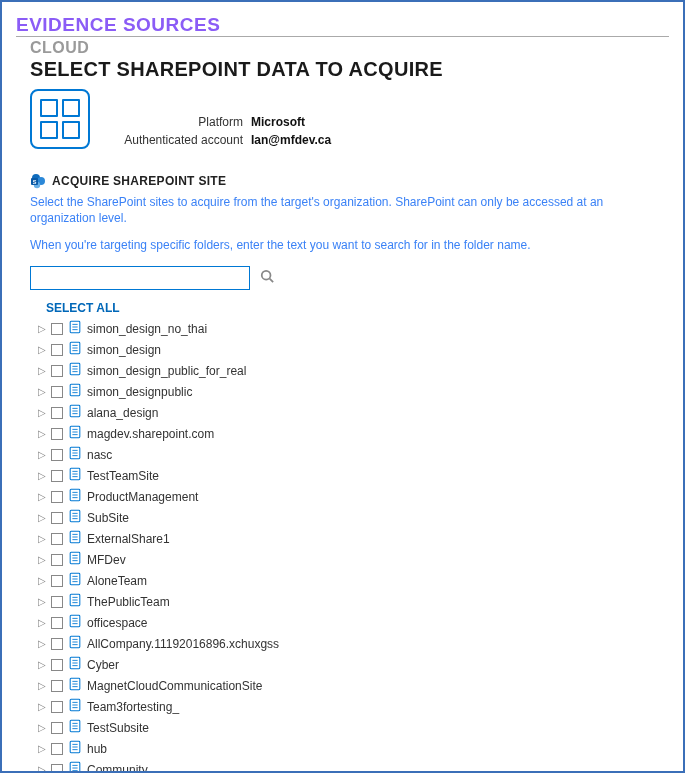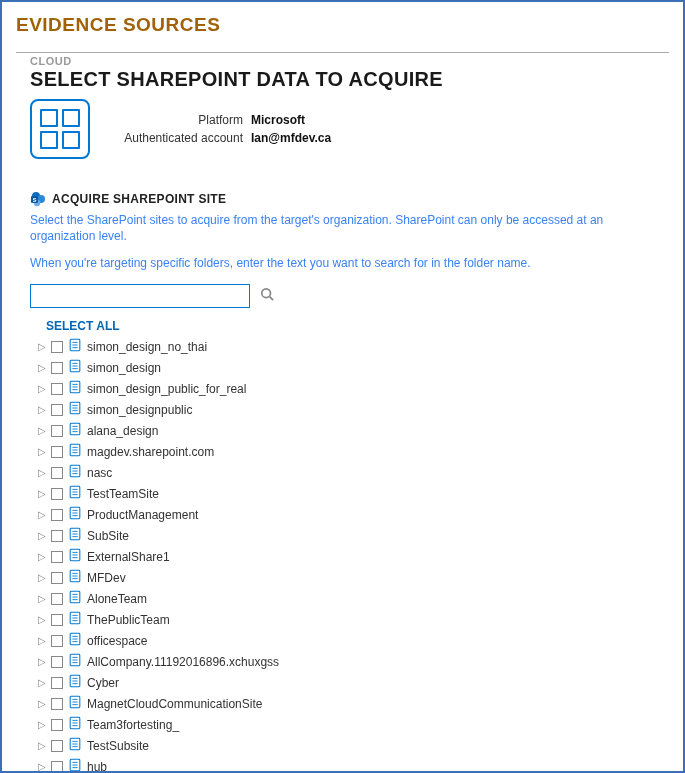--- a/index.html
+++ b/index.html
@@ -10,49 +10,49 @@
       height: 773px;
       border: 2px solid #3b6fb8;
       padding: 12px 14px;
       font-size: 13px;
       color: #222;
     }
     .page-title {
       font-size: 19px;
       font-weight: 700;
       letter-spacing: 0.5px;
-      color: #a16207;
-      margin-bottom: 16px;
+      color: #8b5cf6;
+      margin-bottom: 0;
     }
     .rule {
       border: none;
       border-top: 1px solid #aaa;
       margin-bottom: 2px;
     }
     .cloud-label {
-      font-size: 11px;
+      font-size: 16px;
       font-weight: 700;
       color: #9a9a9a;
       letter-spacing: 0.5px;
       margin-left: 14px;
       margin-bottom: 1px;
     }
     .section-title {
       font-size: 20px;
       font-weight: 700;
       letter-spacing: 0.3px;
       color: #1a1a1a;
       margin-left: 14px;
       margin-bottom: 8px;
     }
     .info-row {
       display: flex;
-      align-items: center;
-      margin-left: 14px;
-      margin-bottom: 32px;
+      align-items: flex-end;
+      margin-left: 14px;
+      margin-bottom: 24px;
     }
     .app-icon {
       width: 60px;
       height: 60px;
       border: 2px solid #0078d4;
       border-radius: 8px;
       display: flex;
       flex-wrap: wrap;
       align-content: center;
       justify-content: center;

